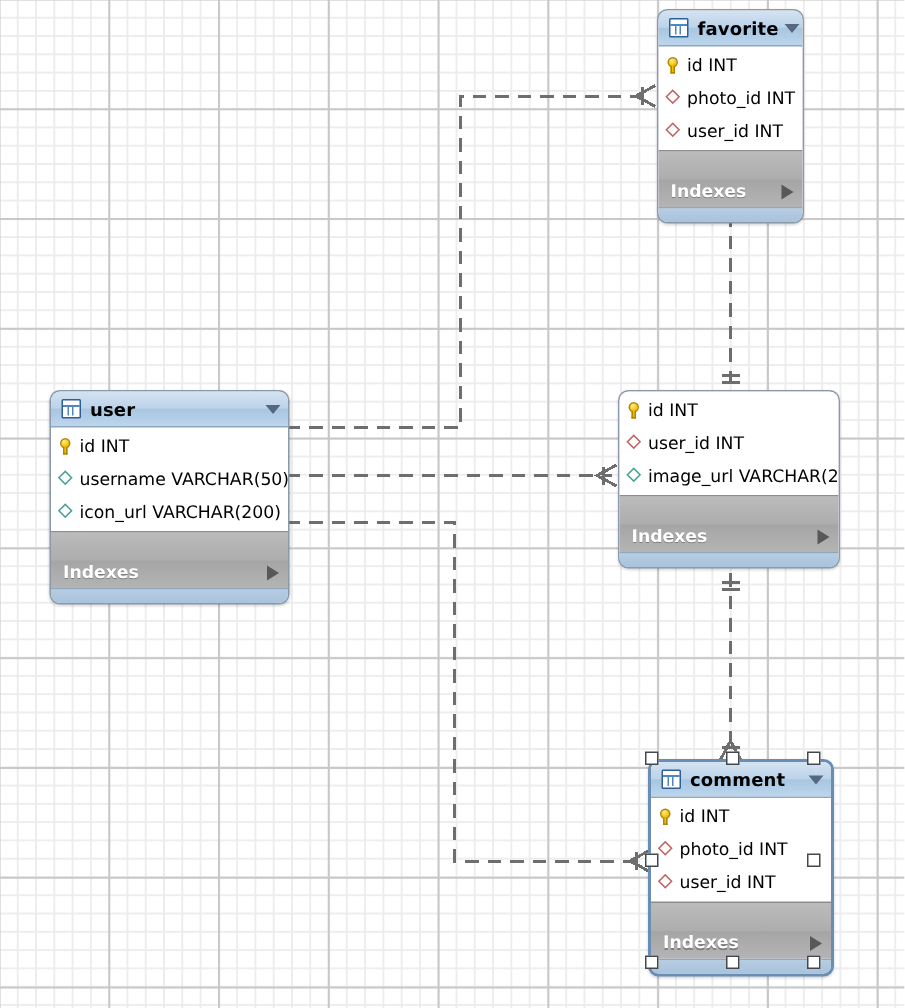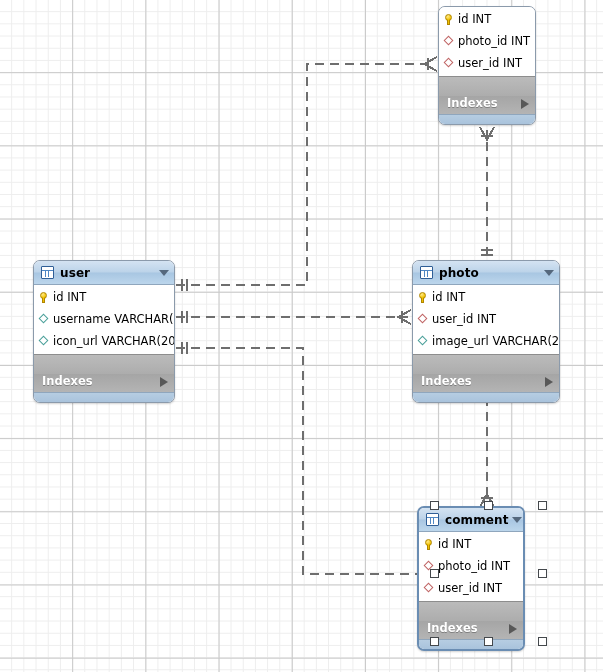--- a/index.html
+++ b/index.html
@@ -268,20 +268,25 @@
         <line x1="481" y1="388" x2="493" y2="388" stroke-dasharray="none"></line>
         <line x1="481" y1="393" x2="493" y2="393" stroke-dasharray="none"></line>
         <line x1="481" y1="498" x2="493" y2="498" stroke-dasharray="none"></line>
         <path d="M 480,507 L 487,494 L 494,507" stroke-dasharray="none"></path>
       </g>
 
     </g>
   </svg>
 
   <div class="table-fig" style="left:438px; top:6px; width:98px;">
+    <div class="tbl-header">
+      <span class="tbl-icon"></span>
+      <span class="tbl-title">favorite</span>
+      <span class="tbl-chevron"></span>
+    </div>
     <div class="col-list">
       <div class="col-row">
         <span class="ico-key"></span>
         <span class="col-label">id INT</span>
       </div>
       <div class="col-row">
         <span class="ico-dia"></span>
         <span class="col-label">photo_id INT</span>
       </div>
       <div class="col-row">
@@ -289,21 +294,21 @@
         <span class="col-label">user_id INT</span>
       </div>
     </div>
     <div class="tbl-indexes">
       <span class="idx-label">Indexes</span>
       <span class="idx-arrow"></span>
     </div>
     <div class="tbl-footer"></div>
   </div>
 
-  <div class="table-fig" style="left:33px; top:260px; width:142px;">
+  <div class="table-fig" style="left:33px; top:260px; width:160px;">
     <div class="tbl-header">
       <span class="tbl-icon"></span>
       <span class="tbl-title">user</span>
       <span class="tbl-chevron"></span>
     </div>
     <div class="col-list">
       <div class="col-row">
         <span class="ico-key"></span>
         <span class="col-label">id INT</span>
       </div>
@@ -317,25 +322,20 @@
       </div>
     </div>
     <div class="tbl-indexes">
       <span class="idx-label">Indexes</span>
       <span class="idx-arrow"></span>
     </div>
     <div class="tbl-footer"></div>
   </div>
 
   <div class="table-fig" style="left:412px; top:260px; width:148px;">
-    <div class="tbl-header">
-      <span class="tbl-icon"></span>
-      <span class="tbl-title">photo</span>
-      <span class="tbl-chevron"></span>
-    </div>
     <div class="col-list">
       <div class="col-row">
         <span class="ico-key"></span>
         <span class="col-label">id INT</span>
       </div>
       <div class="col-row">
         <span class="ico-dia"></span>
         <span class="col-label">user_id INT</span>
       </div>
       <div class="col-row">
@@ -343,21 +343,21 @@
         <span class="col-label">image_url VARCHAR(200)</span>
       </div>
     </div>
     <div class="tbl-indexes">
       <span class="idx-label">Indexes</span>
       <span class="idx-arrow"></span>
     </div>
     <div class="tbl-footer"></div>
   </div>
 
-  <div class="table-fig selected" style="left:417px; top:506px; width:108px;">
+  <div class="table-fig selected" style="left:432px; top:506px; width:124px;">
     <div class="tbl-header">
       <span class="tbl-icon"></span>
       <span class="tbl-title">comment</span>
       <span class="tbl-chevron"></span>
     </div>
     <div class="col-list">
       <div class="col-row">
         <span class="ico-key"></span>
         <span class="col-label">id INT</span>
       </div>

